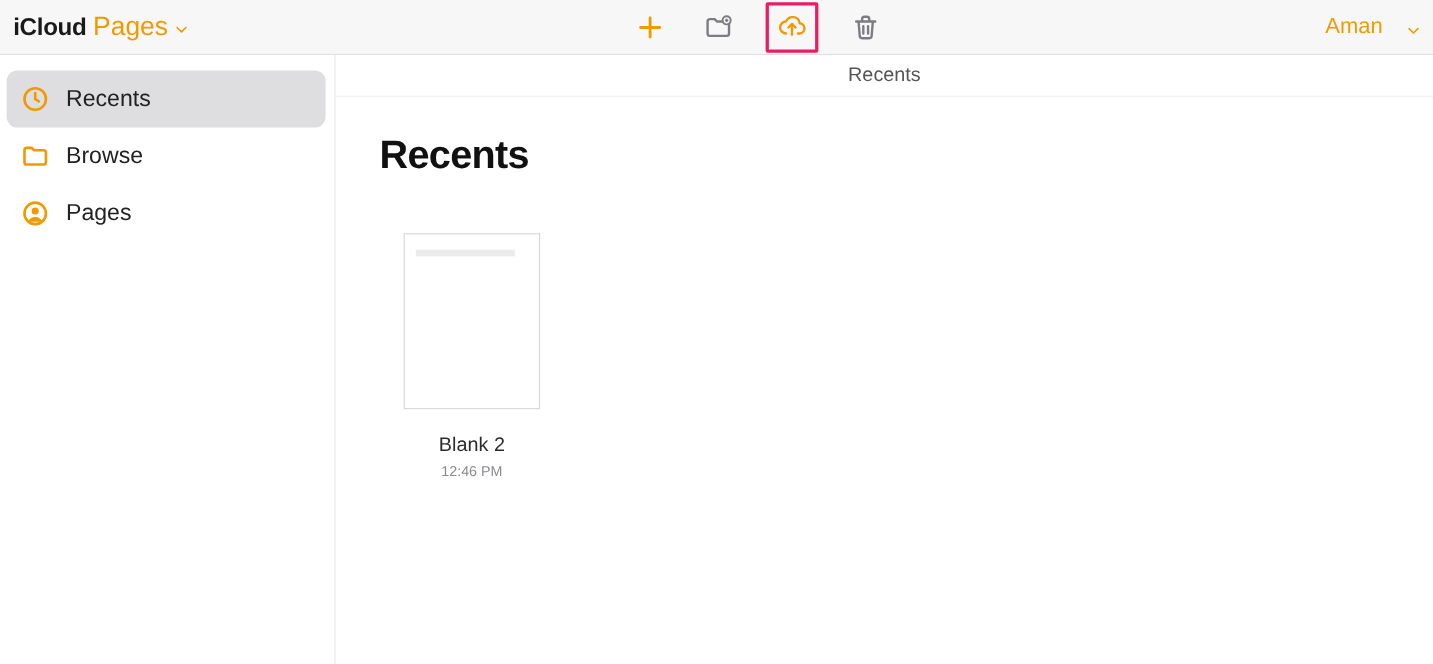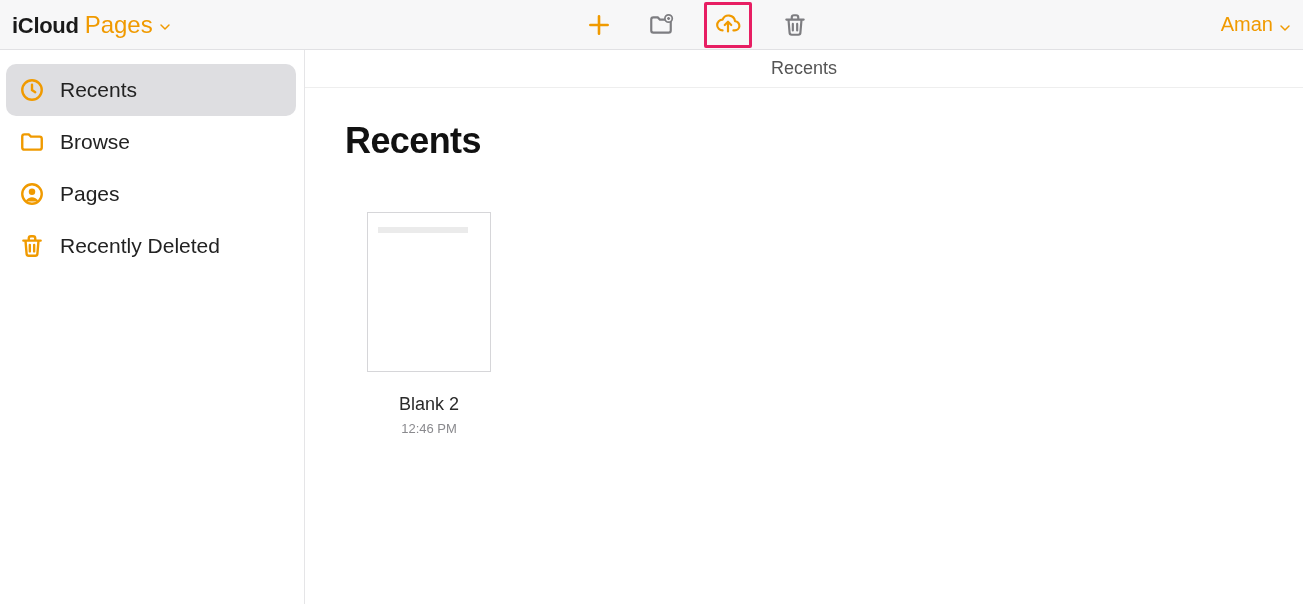--- a/index.html
+++ b/index.html
@@ -20,21 +20,21 @@
   .tb-apptitle { display: inline-flex; align-items: center; font-size: 24px; font-weight: 400; color: #f09a00; gap: 4px; cursor: pointer; }
   .tb-apptitle .chev { width: 16px; height: 16px; margin-top: 4px; }
   .tb-mid { flex: 1; display: flex; justify-content: center; align-items: center; gap: 24px; }
   .tb-iconbtn {
     width: 38px; height: 38px; display: flex; align-items: center; justify-content: center;
     color: #7d7d81; cursor: pointer; border-radius: 6px;
   }
   .tb-iconbtn.orange { color: #f09a00; }
   .tb-iconbtn svg { width: 26px; height: 26px; }
   .highlight-box { border: 3px solid #e71e63; border-radius: 2px; padding: 1px 2px; }
-  .tb-right { display: flex; align-items: flex-end; gap: 4px; color: #f09a00; font-size: 20px; font-weight: 500; cursor: pointer; }
+  .tb-right { display: flex; align-items: flex-end; gap: 20px; color: #f09a00; font-size: 20px; font-weight: 500; cursor: pointer; }
   .tb-right .chev { width: 16px; height: 16px; margin-top: 2px; }
 
   
   .split { display: flex; flex: 1; overflow: hidden; }
   .sidebar {
     width: 305px; flex-shrink: 0;
     border-right: 1px solid #e5e5e7;
     padding: 14px 8px 0 6px;
   }
   .side-item {
@@ -155,28 +155,20 @@
       <div class="side-item">
         <span class="icon">
           <svg viewBox="0 0 24 24" fill="none" stroke="currentColor" stroke-width="2.2">
               <circle cx="12" cy="12" r="9"></circle>
               <circle cx="12" cy="10" r="3" fill="currentColor" stroke="none"></circle>
               <path d="M6 19c1.2-3 4-4 6-4s4.8 1 6 4" fill="currentColor" stroke="none"></path>
             </svg>
         </span>
         <span>Pages</span>
       </div>
-      <div class="side-item">
-        <span class="icon">
-          <svg viewBox="0 0 24 24" fill="none" stroke="currentColor" stroke-width="2.2" stroke-linecap="round">
-              <path d="M4 7h16M9 7V5a2 2 0 0 1 2-2h2a2 2 0 0 1 2 2v2M6 7l1 12a2 2 0 0 0 2 2h6a2 2 0 0 0 2-2l1-12M10 11v6M14 11v6"></path>
-            </svg>
-        </span>
-        <span>Recently Deleted</span>
-      </div>
     </div>
 
     <div class="content">
       <div class="content-header">Recents</div>
       <div class="content-inner">
         <h1 class="section-title">Recents</h1>
 
         <div class="grid">
 
           <div class="doc">

